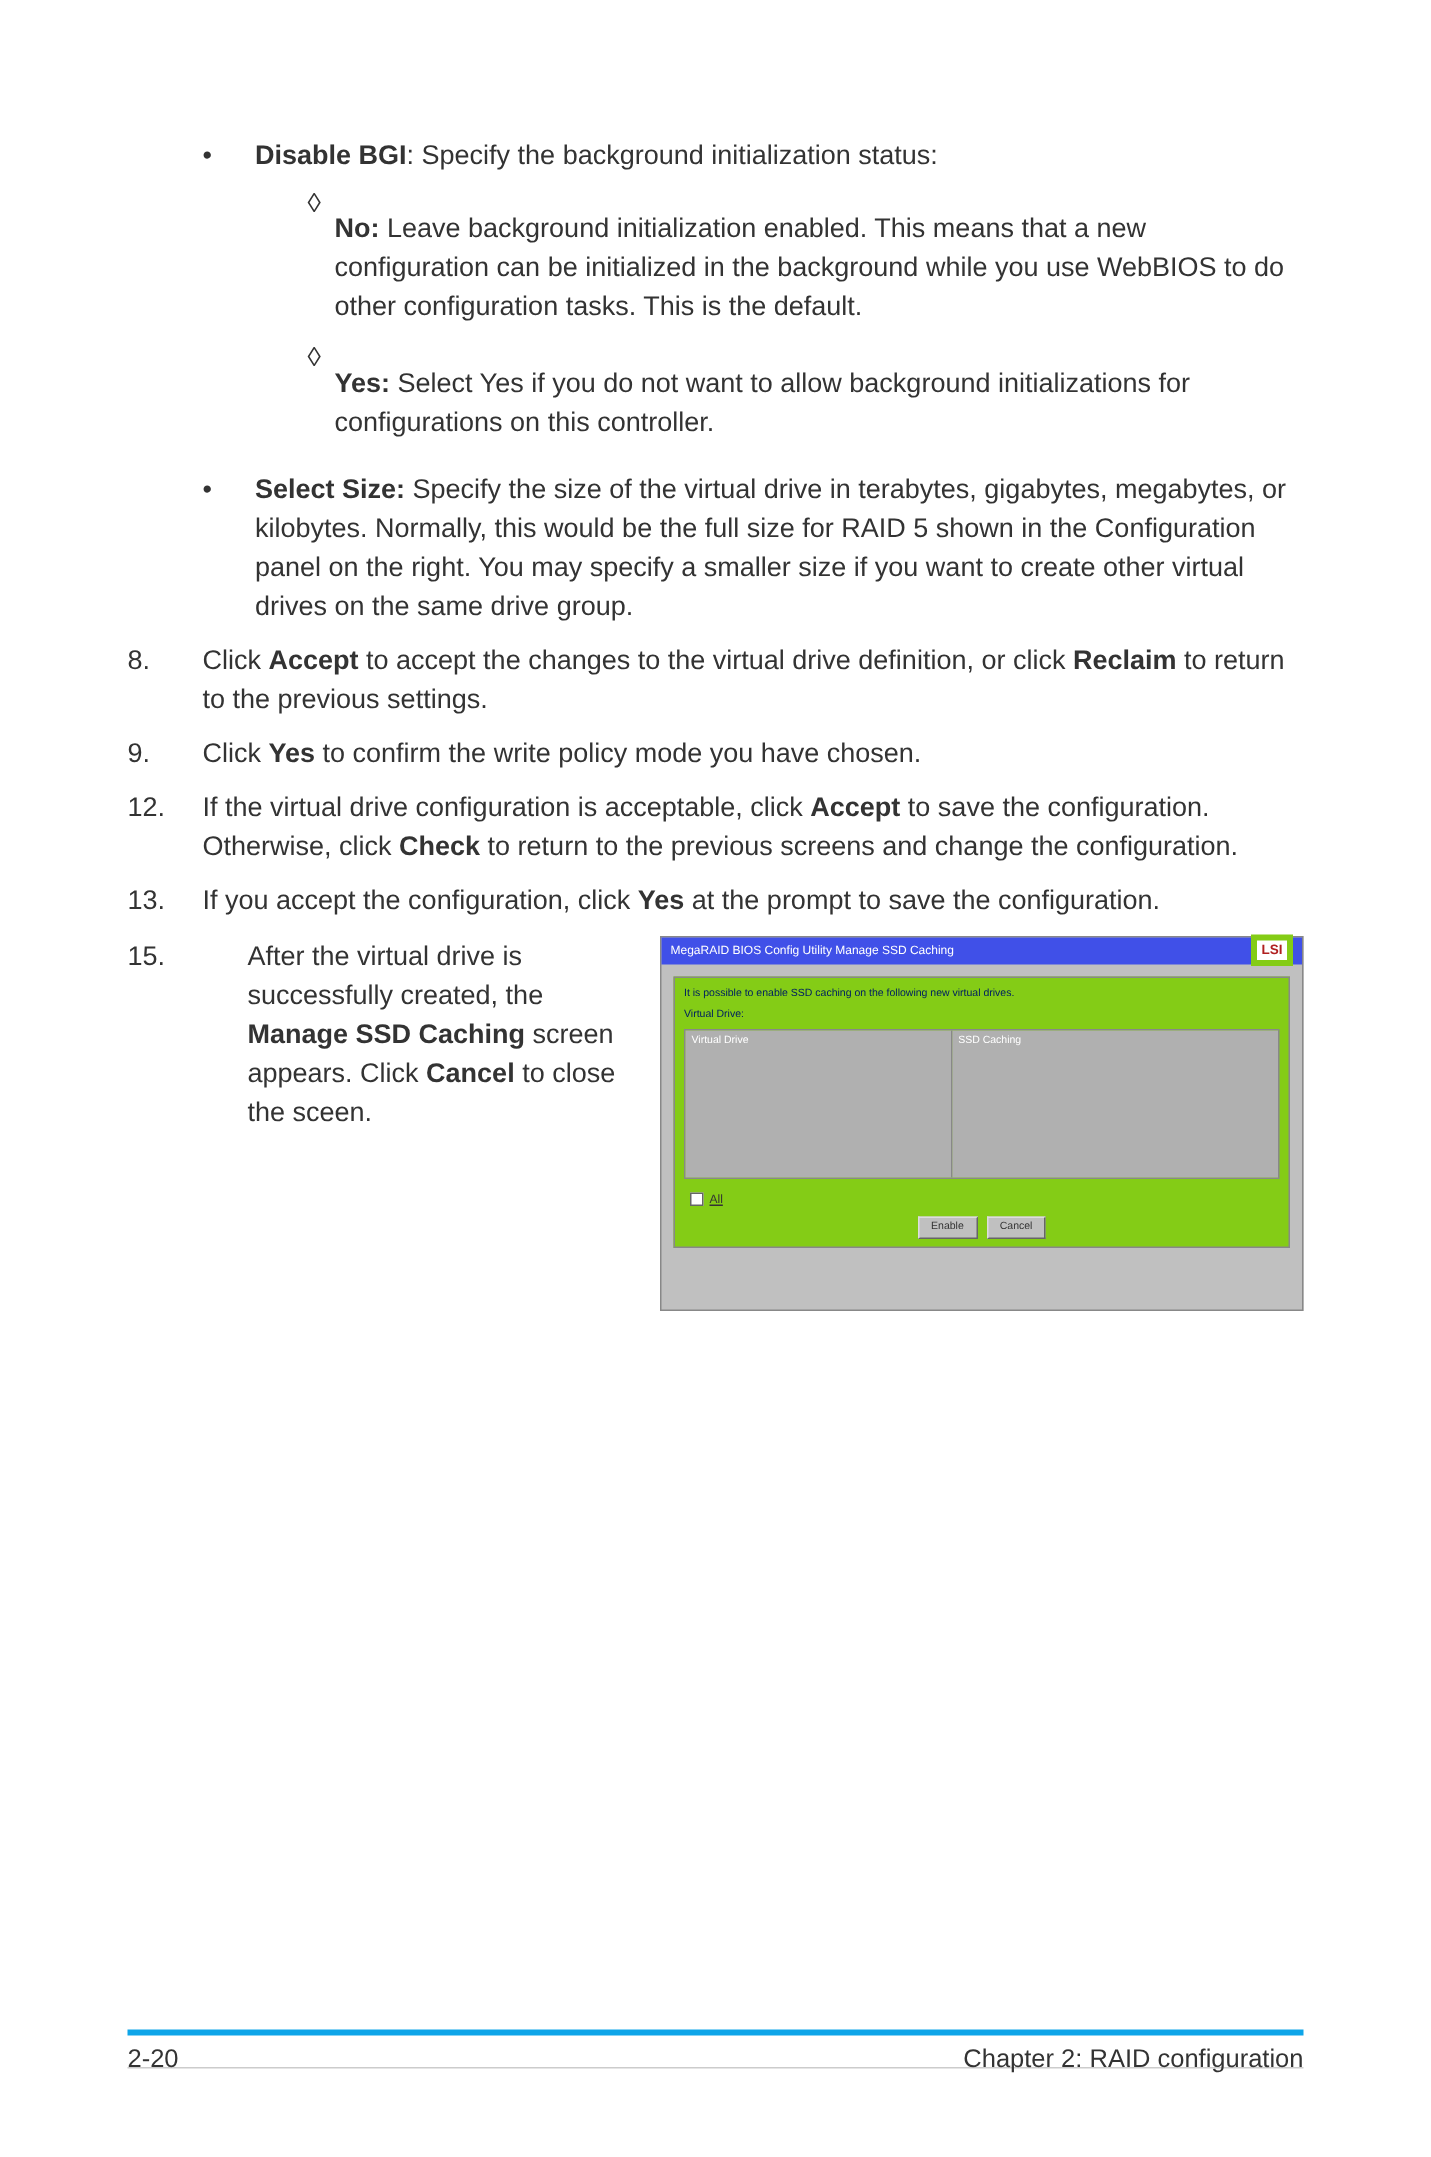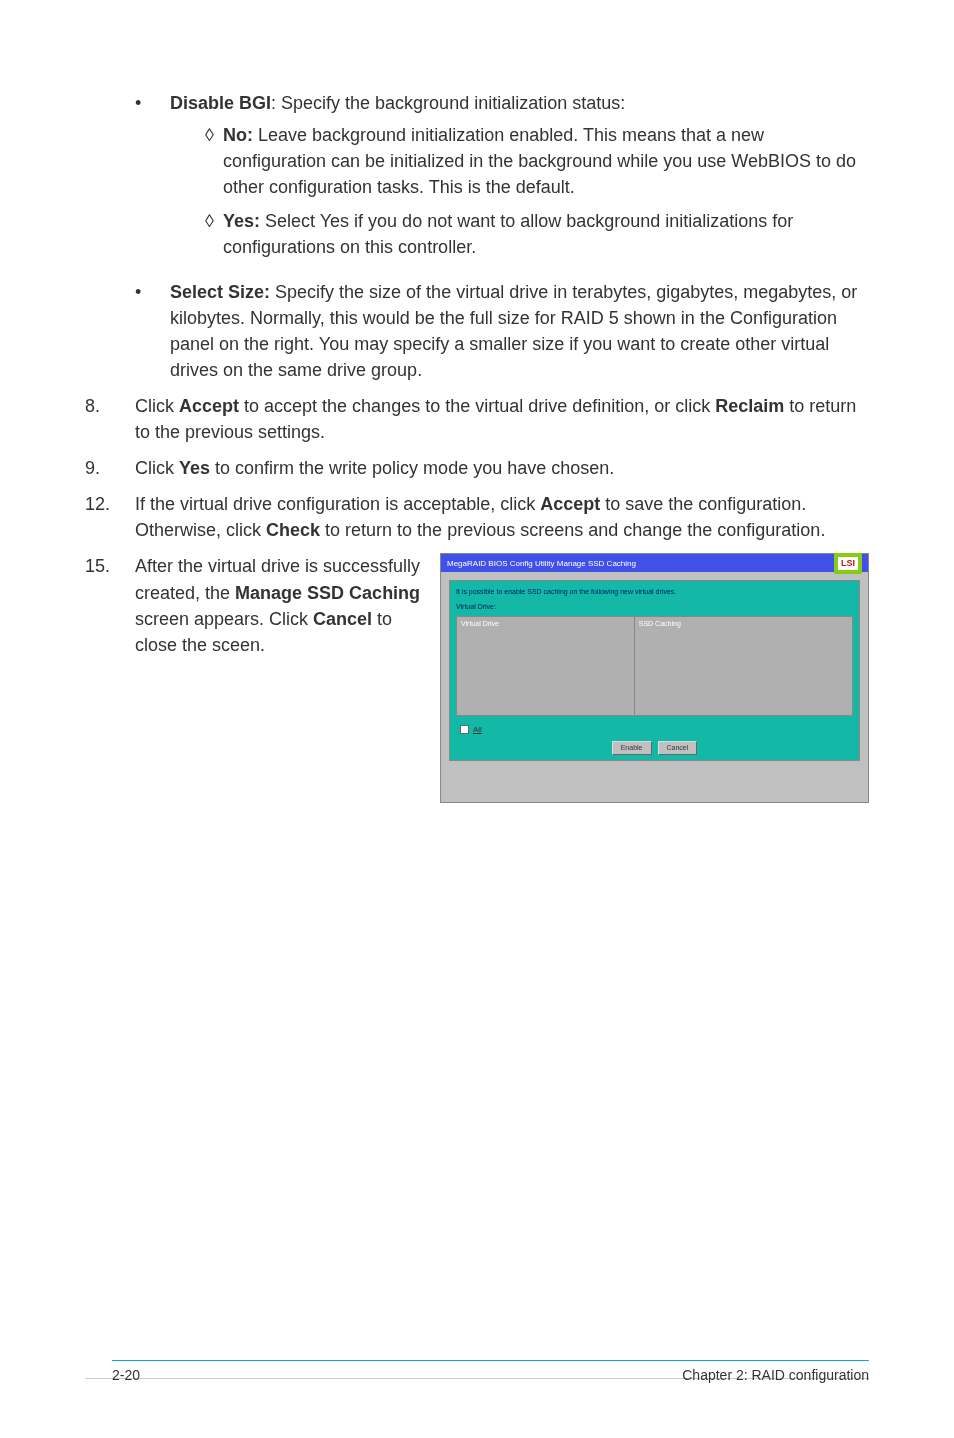--- a/index.html
+++ b/index.html
@@ -38,39 +38,41 @@
       margin-top: 6px;
       margin-bottom: 8px;
       margin-left: 35px;
     }
     .sub-bullet .sub-mark {
       width: 18px;
       flex-shrink: 0;
     }
     .sub-bullet .sub-text {
       flex: 1;
+      margin-top: 17px;
     }
     .numbered-item {
       display: flex;
       margin-bottom: 10px;
     }
     .numbered-item .num {
       width: 50px;
       flex-shrink: 0;
     }
     .numbered-item .num-text {
       flex: 1;
     }
     .item-15-wrap {
       display: flex;
       margin-bottom: 10px;
     }
     .item-15-text {
       width: 345px;
       flex-shrink: 0;
+      gap: 30px;
     }
     .item-15-img {
       flex: 1;
       padding-left: 10px;
     }
     .ssd-dialog {
       border: 1px solid #888;
       background: #c0c0c0;
       width: 100%;
       height: 250px;
@@ -92,21 +94,21 @@
       padding: 0 3px;
       font-weight: bold;
       font-size: 9px;
       border: 4px solid #84cc16;
     }
     .ssd-body {
       padding: 8px;
     }
     .ssd-frame {
       border: 1px solid #888;
-      background: #14b8a6;
+      background: #84cc16;
       padding: 6px;
       height: 181px;
     }
     .ssd-msg {
       font-size: 7px;
       color: #002060;
       margin-bottom: 4px;
     }
     .ssd-cols {
       display: flex;
@@ -154,27 +156,26 @@
       border-top-color: #ddd;
       border-left-color: #ddd;
       padding: 1px 8px;
       font-size: 7px;
     }
     .footer {
       position: absolute;
       bottom: 55px;
       left: 85px;
       right: 85px;
-      border-top: 1px solid #0ea5e9;
+      border-top: 4px solid #0ea5e9;
       padding-top: 6px;
       display: flex;
       justify-content: space-between;
-      font-size: 14px;
+      font-size: 17px;
       color: #333;
-      margin-left: 27px;
     }
     .footer-line2 {
       position: absolute;
       bottom: 59px;
       left: 85px;
       right: 85px;
       border-top: 1px solid #ccc;
     }
     b {
       font-weight: bold;
@@ -217,20 +218,24 @@
     <div class="num-text"><span>Click </span><b>Yes</b><span> to confirm the write policy mode you have chosen.</span></div>
   </div>
 
 
 
   <div class="numbered-item">
     <div class="num">12.</div>
     <div class="num-text"><span>If the virtual drive configuration is acceptable, click </span><b>Accept</b><span> to save the configuration. Otherwise, click </span><b>Check</b><span> to return to the previous screens and change the configuration.</span></div>
   </div>
 
+  <div class="numbered-item">
+    <div class="num">13.</div>
+    <div class="num-text"><span>If you accept the configuration, click </span><b>Yes</b><span> at the prompt to save the configuration.</span></div>
+  </div>
 
 
   <div class="item-15-wrap">
     <div class="numbered-item item-15-text" style="margin-bottom:0;">
       <div class="num">15.</div>
       <div class="num-text"><span>After the virtual drive is successfully created, the </span><b>Manage SSD Caching</b><span> screen appears. Click </span><b>Cancel</b><span> to close the sceen.</span></div>
     </div>
     <div class="item-15-img">
       <div class="ssd-dialog">
         <div class="ssd-header">

